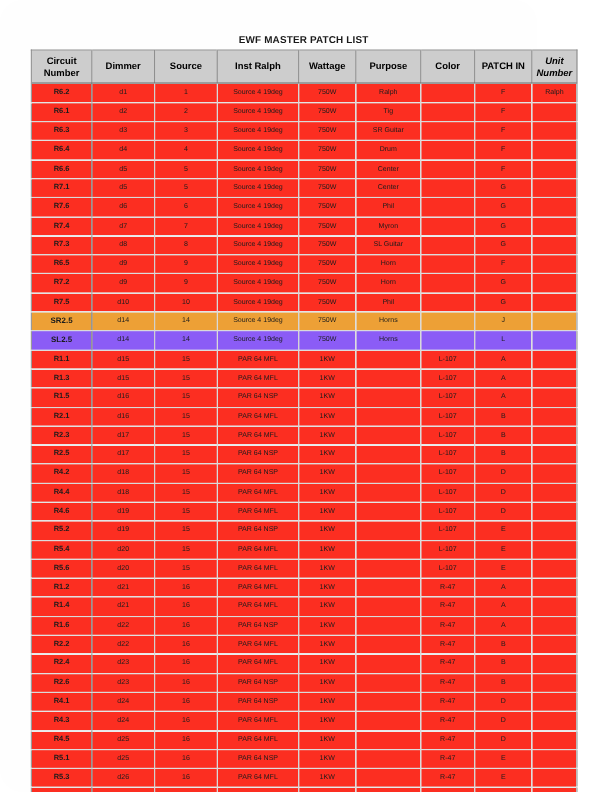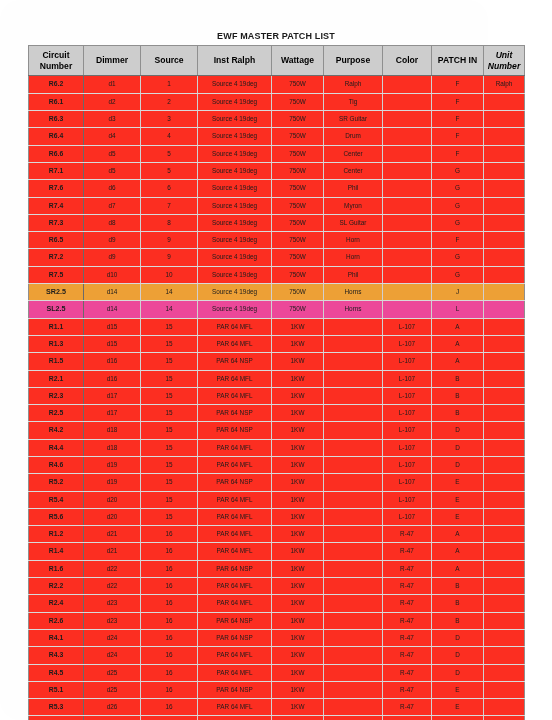--- a/index.html
+++ b/index.html
@@ -96,21 +96,21 @@
     font-size: 6.8px;
     border-right: 1px solid #6a6a6a;
   }
   table.patch tbody tr.row-hilite td.cell-circuit {
     font-size: 7.2px;
   }
 
   
   tr.fill-red    td { background: #fc2e21; }
   tr.fill-orange td { background: #eda036; }
-  tr.fill-green  td { background: #ec4899; }
+  tr.fill-green  td { background: #8b5cf6; }
 
   tr.fill-orange td, tr.fill-green td { color: #1a1a1a; }
 </style>
 </head>
 <body>
 
 <div id="page">
 
   <div id="doc-title">EWF MASTER PATCH LIST</div>
 

